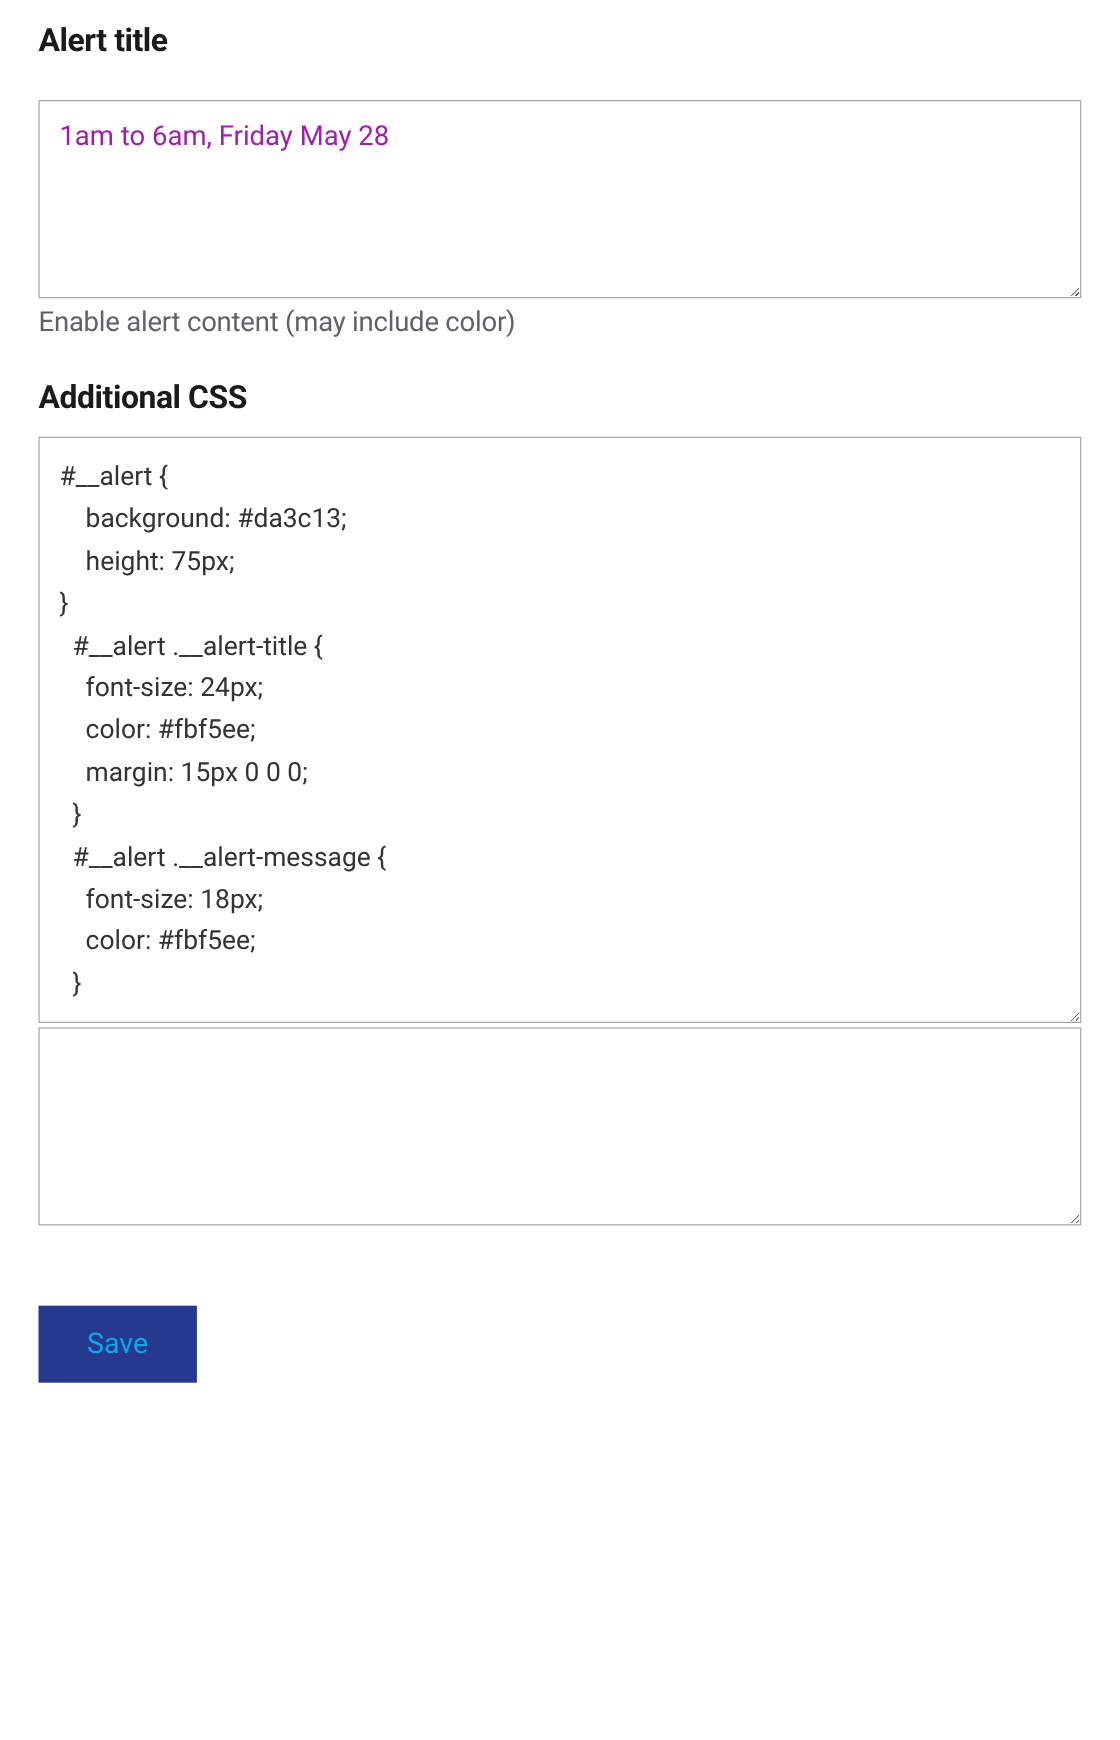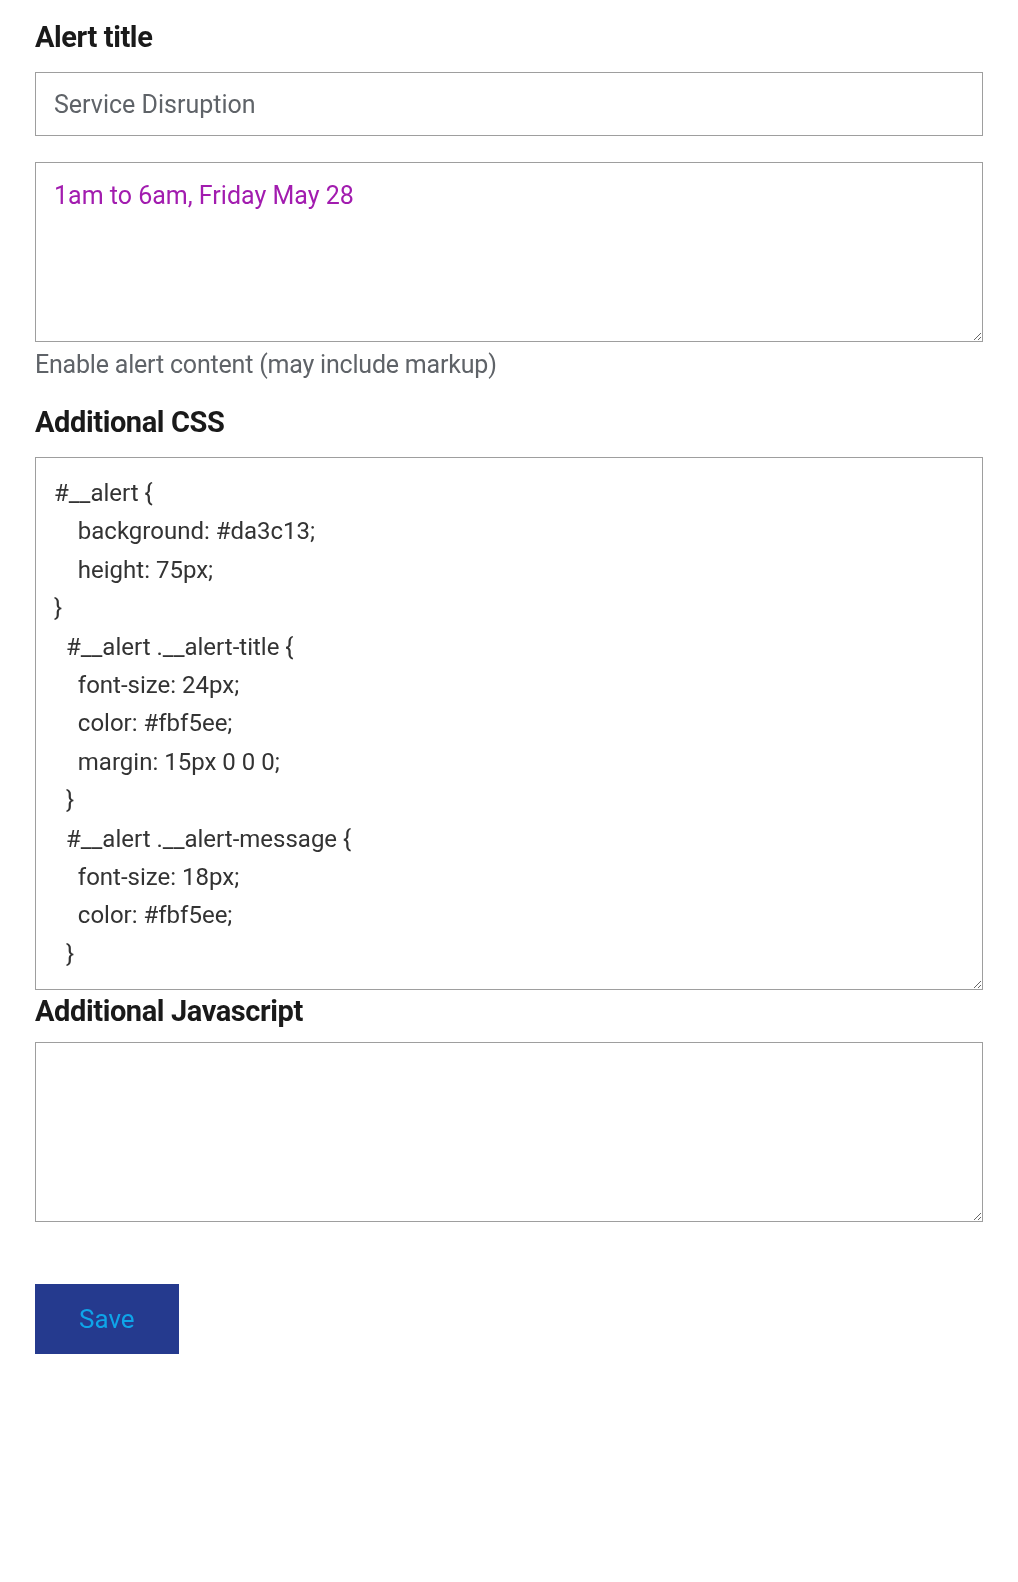--- a/index.html
+++ b/index.html
@@ -8,21 +8,21 @@
       padding: 0;
     }
     body {
       font-family: -apple-system, BlinkMacSystemFont, "Segoe UI", Roboto, "Helvetica Neue", Arial, sans-serif;
       background: #ffffff;
       padding: 20px 35px 35px 35px;
       color: #1a1a1a;
       width: 1018px;
     }
     .form-group {
-      margin-bottom: 26px;
+      margin-bottom: 37px;
     }
     .form-group.tight {
       margin-bottom: 0;
       margin-top: 22px;
     }
     label.field-label {
       display: block;
       font-size: 29px;
       font-weight: 700;
       color: #1a1a1a;
@@ -85,46 +85,44 @@
       margin-bottom: 14px;
     }
   </style>
 </head>
 <body>
 
 
 
 <div class="form-group">
   <label class="field-label">Alert title</label>
-  <input type="text" class="text-input" value="Service Disruption" style="">
 </div>
 
 <div class="form-group">
   <textarea class="text-area" rows="4" style="">1am to 6am, Friday May 28</textarea>
-  <div class="help-text">Enable alert content (may include markup)</div>
+  <div class="help-text">Enable alert content (may include color)</div>
 </div>
 
 <div class="form-group tight">
   <label class="field-label">Additional CSS</label>
   <textarea class="code-area" rows="13" style="">#__alert {
     background: #da3c13;
     height: 75px;
 }
   #__alert .__alert-title {
     font-size: 24px;
     color: #fbf5ee;
     margin: 15px 0 0 0;
   }
   #__alert .__alert-message {
     font-size: 18px;
     color: #fbf5ee;
   }</textarea>
 </div>
 
 <div class="form-group js-group">
-  <label class="field-label">Additional Javascript</label>
   <textarea class="text-area" rows="4" style=""></textarea>
 </div>
 
 <button class="save-button">Save</button>
 
 
 
 
 </body></html>

